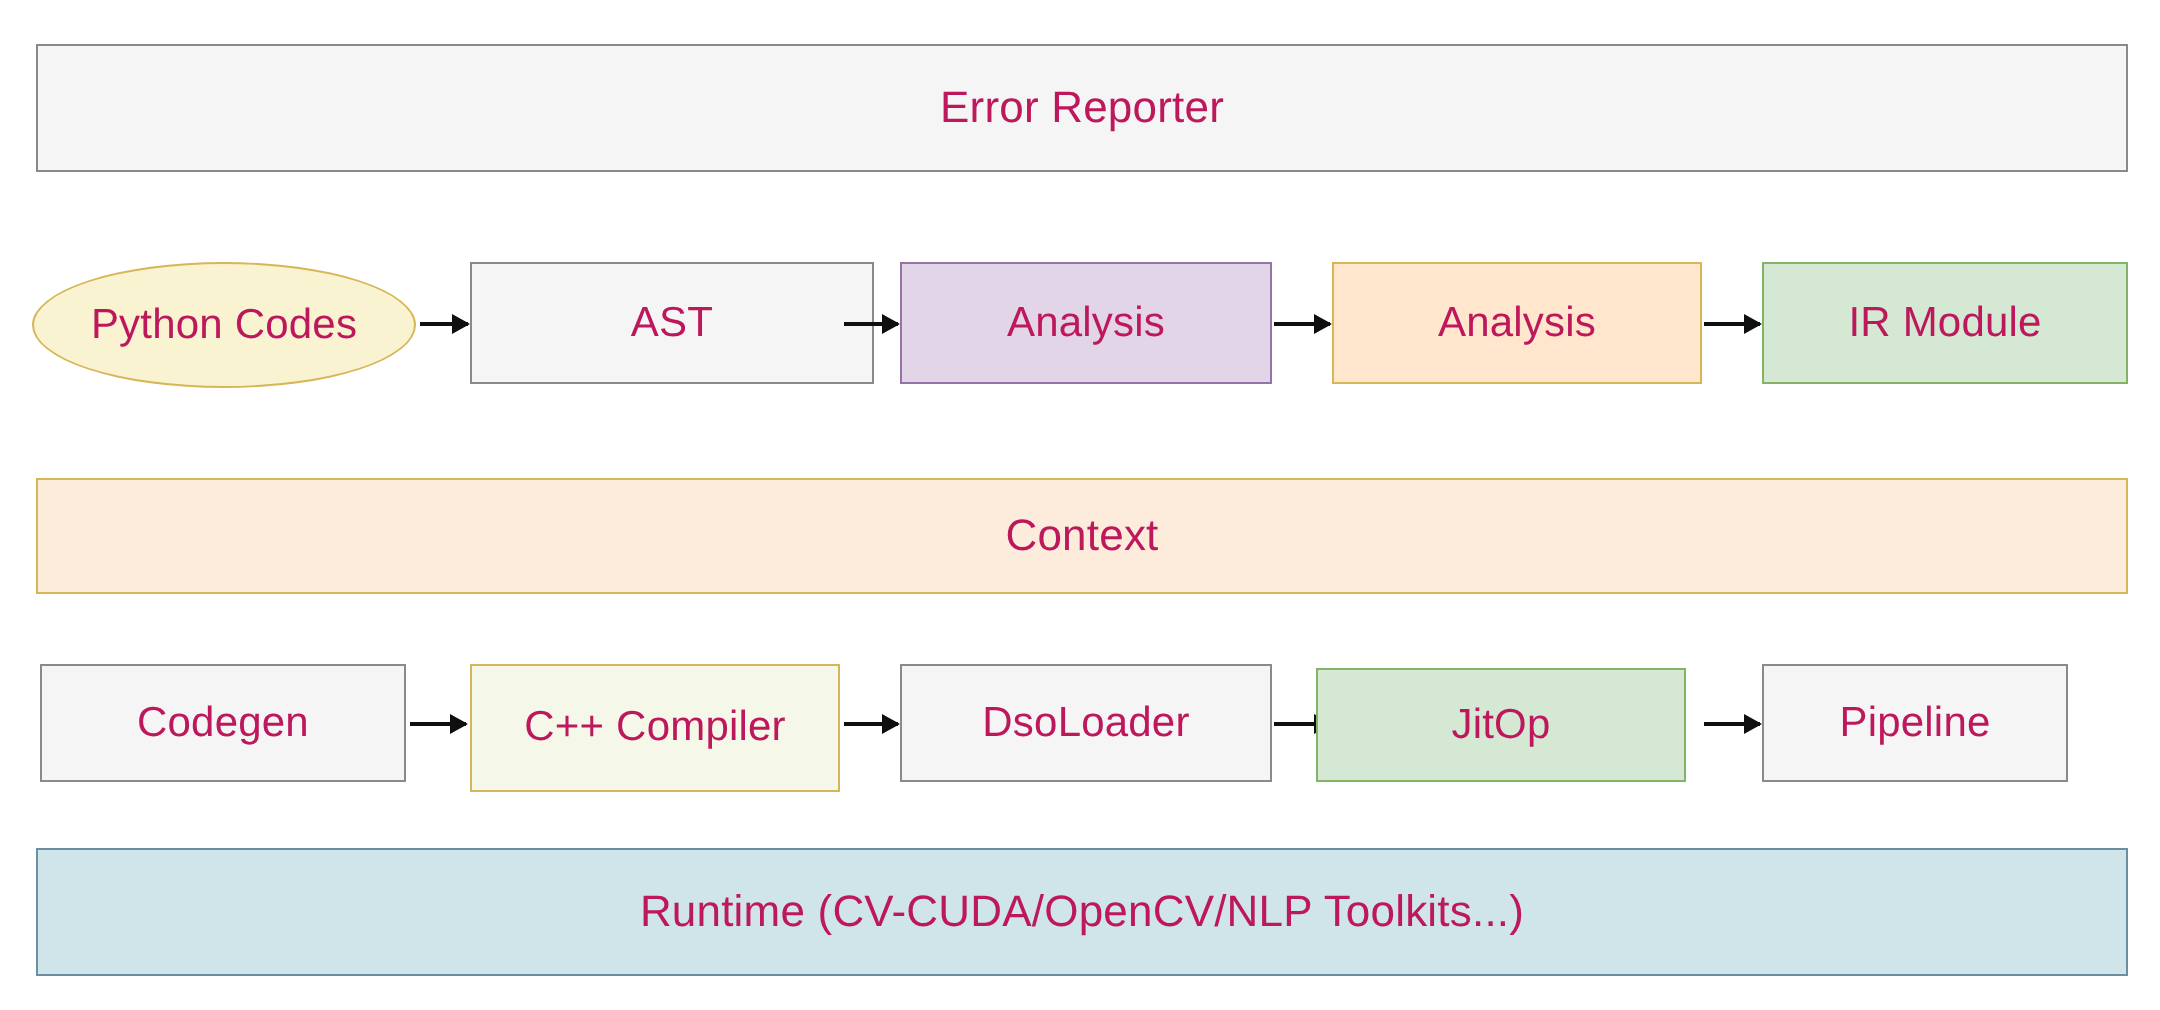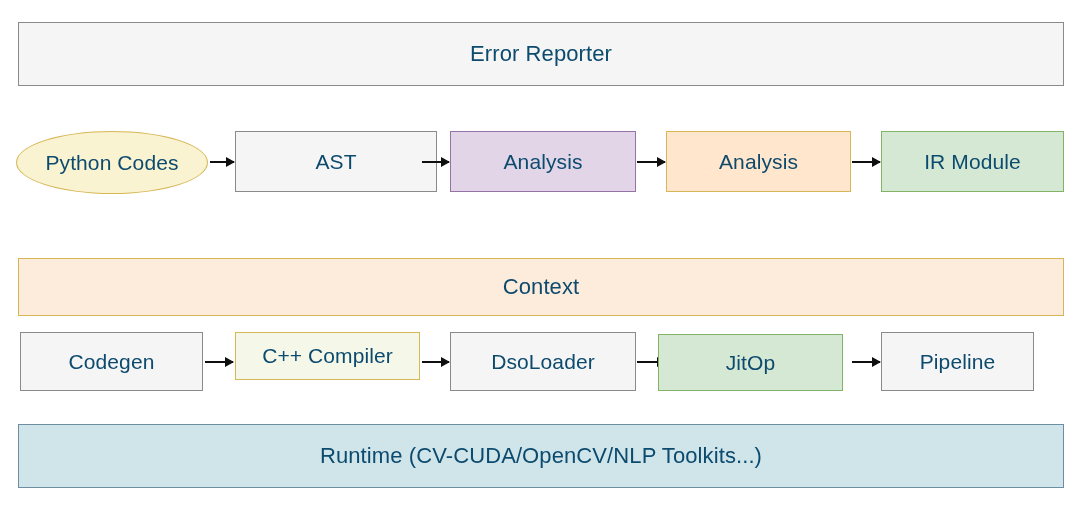--- a/index.html
+++ b/index.html
@@ -19,21 +19,21 @@
     height: 505px;
     background: #ffffff;
   }
   .node {
     position: absolute;
     box-sizing: border-box;
     display: flex;
     align-items: center;
     justify-content: center;
     text-align: center;
-    color: #0c4a6e;
+    color: #be185d;
     font-size: 21px;
     line-height: 1.1;
     letter-spacing: 0.1px;
     border-style: solid;
     border-width: 1.6px;
   }
   .node.band {
     font-size: 22px;
   }
   .node.ellipse {
@@ -73,26 +73,26 @@
   <div class="arrow" style="left: 422px; top: 161px; width: 27px;"></div>
 
   <div class="node" style="left: 450px; top: 131px; width: 186px; height: 61px; background: rgb(225, 213, 231); border-color: rgb(150, 115, 166);">Analysis</div>
   <div class="arrow" style="left: 637px; top: 161px; width: 28px;"></div>
 
   <div class="node" style="left: 666px; top: 131px; width: 185px; height: 61px; background: rgb(255, 230, 204); border-color: rgb(214, 182, 86);">Analysis</div>
   <div class="arrow" style="left: 852px; top: 161px; width: 28px;"></div>
 
   <div class="node" style="left: 881px; top: 131px; width: 183px; height: 61px; background: rgb(213, 232, 212); border-color: rgb(130, 179, 102);">IR Module</div>
 
-  <div class="node band" style="left: 18px; top: 239px; width: 1046px; height: 58px; background: rgb(253, 235, 220); border-color: rgb(214, 182, 86); margin-top: 19px;">Context</div>
+  <div class="node band" style="left: 18px; top: 239px; width: 1046px; height: 58px; background: rgb(253, 235, 220); border-color: rgb(214, 182, 86);">Context</div>
 
   <div class="node" style="left: 20px; top: 332px; width: 183px; height: 59px; background: rgb(245, 245, 245); border-color: rgb(138, 138, 138);">Codegen</div>
   <div class="arrow" style="left: 205px; top: 361px; width: 28px;"></div>
 
-  <div class="node" style="left: 235px; top: 332px; width: 185px; height: 48px; background: rgb(245, 248, 232); border-color: rgb(214, 182, 86);">C++ Compiler</div>
+  <div class="node" style="left: 235px; top: 332px; width: 185px; height: 64px; background: rgb(245, 248, 232); border-color: rgb(214, 182, 86);">C++ Compiler</div>
   <div class="arrow" style="left: 422px; top: 361px; width: 27px;"></div>
 
   <div class="node" style="left: 450px; top: 332px; width: 186px; height: 59px; background: rgb(245, 245, 245); border-color: rgb(138, 138, 138);">DsoLoader</div>
   <div class="arrow" style="left: 637px; top: 361px; width: 28px;"></div>
 
   <div class="node" style="left: 658px; top: 334px; width: 185px; height: 57px; background: rgb(213, 232, 212); border-color: rgb(130, 179, 102);">JitOp</div>
   <div class="arrow" style="left: 852px; top: 361px; width: 28px;"></div>
 
   <div class="node" style="left: 881px; top: 332px; width: 153px; height: 59px; background: rgb(245, 245, 245); border-color: rgb(138, 138, 138);">Pipeline</div>
 

